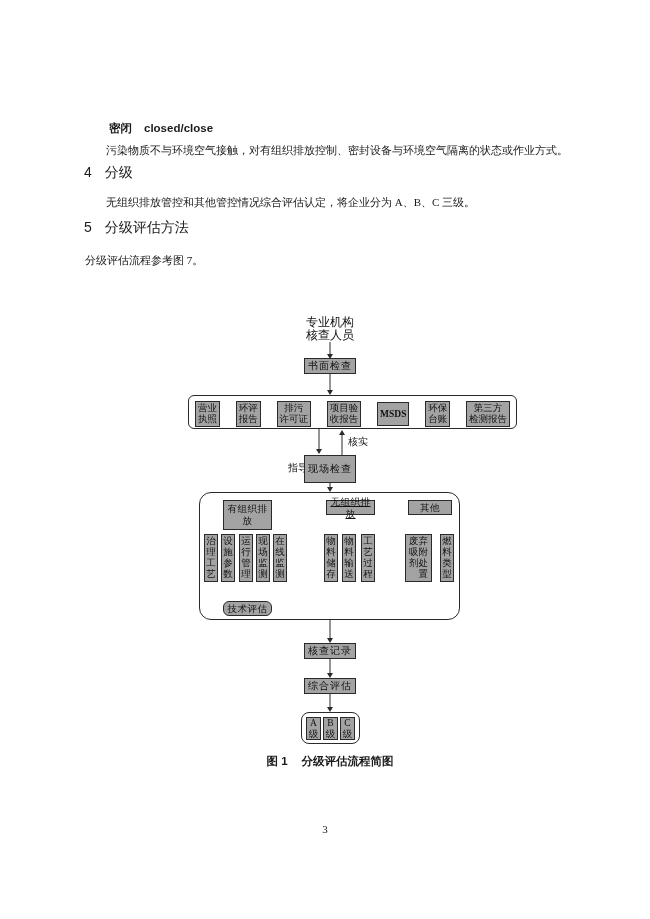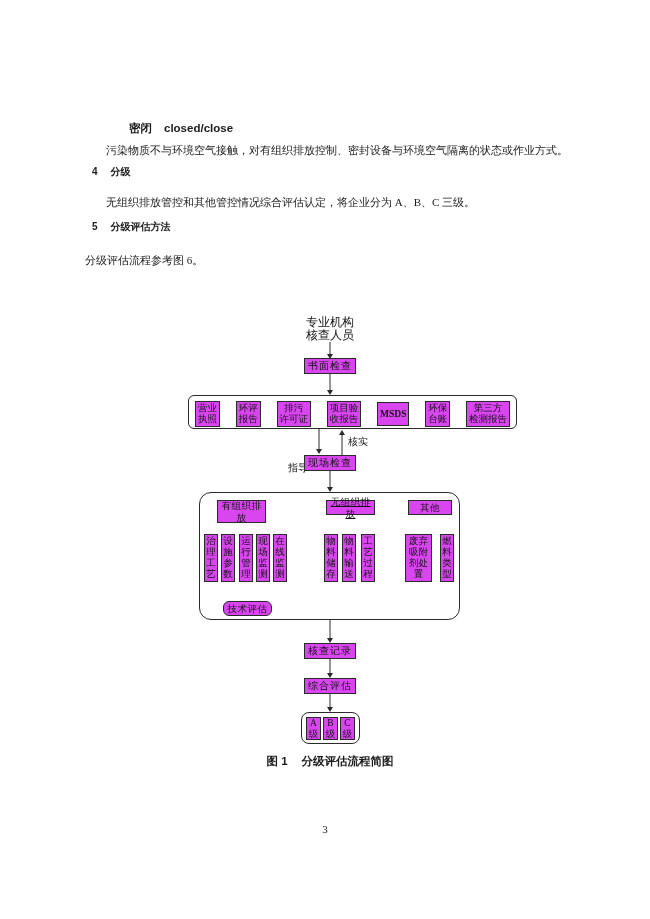--- a/index.html
+++ b/index.html
@@ -5,36 +5,36 @@
   * { margin:0; padding:0; box-sizing:border-box; }
   html,body { background:#9a9a9a; }
   .page {
     position:relative; width:650px; height:919px; background:#ffffff;
     margin:0 auto; overflow:hidden; color:#1a1a1a;
     font-family:"Liberation Serif","DejaVu Serif",serif;
   }
   .abs { position:absolute; }
   .heading {
     font-family:"Liberation Sans","DejaVu Sans",sans-serif;
-    font-weight:bold; font-size:10px; line-height:14px; white-space:nowrap;margin-left:8px;
+    font-weight:normal; font-size:14px; line-height:14px; white-space:nowrap;
   }
   .heading .num { margin-right:13px; }
   .term-line {
     font-family:"Liberation Sans","DejaVu Sans",sans-serif;
     font-weight:bold; font-size:11.5px; line-height:16px; white-space:nowrap;
   }
   .term-line .term { margin-right:12px; }
   .para { font-size:11px; line-height:16px; width:489px; }
   .para2line { font-size:11px; line-height:28px; width:489px; }
   .p-line1 { text-indent:21px; text-align:justify; text-align-last:justify; }
   .p-line2 { text-align:left; }
   
   svg.connectors { position:absolute; left:0; top:0; pointer-events:none; }
   .node, .vbox, .doc-box, .grade-box {
-    position:absolute; border:1px solid #2a2a2a; background:#d946ef;
+    position:absolute; border:1px solid #2a2a2a; background:#a3a3a3;
     display:flex; align-items:center; justify-content:center;
     text-align:center; white-space:pre-line; color:#111;
   }
   .node { font-size:10px; line-height:12px; letter-spacing:1px; }
   .hdr  { font-size:9.5px; letter-spacing:0.5px; }
   .vbox { font-size:9.5px; line-height:11px; letter-spacing:0; }
   .container-box {
     position:absolute; border:1px solid #2a2a2a; background:#fff;
   }
   .docs-row {
@@ -58,35 +58,35 @@
     font-weight:bold; font-size:11.5px; text-align:center; white-space:nowrap;
   }
   .caption .cap-num { margin-right:14px; }
   .page-num { position:absolute; width:100%; text-align:center; font-size:11px; }
 </style>
 </head>
 <body>
 
 <div class="page">
 
-  <div class="abs term-line" style="left:109px; top:120px;margin-left:20px;">
+  <div class="abs term-line" style="left:109px; top:120px;">
     <span class="term">密闭</span><span>closed/close</span>
   </div>
   <div class="abs para" style="left:85px; top:142px; text-indent:21px;">污染物质不与环境空气接触，对有组织排放控制、密封设备与环境空气隔离的状态或作业方式。</div>
 
   <div class="abs heading" style="left:84px; top:165px;">
     <span class="num">4</span><span>分级</span>
   </div>
   <div class="abs para" style="left:85px; top:194px; text-indent:21px;">无组织排放管控和其他管控情况综合评估认定，将企业分为 A、B、C 三级。</div>
 
   <div class="abs heading" style="left:84px; top:220px;">
     <span class="num">5</span><span>分级评估方法</span>
   </div>
   <div class="abs para2line" style="left:85px; top:246px;">
-    <div class="p-line2">分级评估流程参考图 6。</div>
+    <div class="p-line2">分级评估流程参考图 7。</div>
   </div>
 
   <svg class="connectors" width="650" height="919" viewBox="0 0 650 919">
     <path fill="none" stroke="#2a2a2a" stroke-width="1" d="M330 342v12 M330 374v16 M319 429v20 M342 455v-20 M330 471v16 M330 620v18 M330 659v14 M330 694v13
          M247 515v9 M211 524h69 M211 524v6 M228 524v6 M246 524v6 M263 524v6 M280 524v6
          M350 515v9 M331 524h37 M331 524v6 M349 524v6 M368 524v6
          M430 515v9 M418 524h29 M418 524v6 M447 524v6
          M209 586v5h73v-5 M246 591v10"></path>
     <g fill="#2a2a2a">
       <polygon points="327,354 333,354 330,359"></polygon>
@@ -129,25 +129,25 @@
       <div class="doc-box">环保
 台账</div>
       <div class="doc-box">第三方
 检测报告</div>
     </div>
   </div>
 
   <div class="flow-label" style="left:288px; top:462px;">指导</div>
   <div class="flow-label" style="left:348px; top:436px;">核实</div>
 
-  <div class="node" style="left:304px; top:455px; width:52px; height:16px;">现场检查</div>
+  <div class="node" style="left:304px; top:455px; width:52px; height:28px;">现场检查</div>
 
   <div class="container-box" style="left:199px; top:492px; width:261px; height:128px; border-radius:12px;"></div>
 
-  <div class="node hdr" style="left:217px; top:500px; width:49px; height:23px;">有组织排放</div>
+  <div class="node hdr" style="left:223px; top:500px; width:49px; height:30px;">有组织排放</div>
   <div class="node hdr" style="left:326px; top:500px; width:49px; height:15px;text-decoration:underline;">无组织排放</div>
   <div class="node hdr" style="left:408px; top:500px; width:44px; height:15px;">其他</div>
 
   <div class="vbox" style="left:204px; top:534px; width:14px; height:48px;">治
 理
 工
 艺</div>
   <div class="vbox" style="left:221px; top:534px; width:14px; height:48px;">设
 施
 参
@@ -171,21 +171,21 @@
 存</div>
   <div class="vbox" style="left:342px; top:534px; width:14px; height:48px;">物
 料
 输
 送</div>
   <div class="vbox" style="left:361px; top:534px; width:14px; height:48px;">工
 艺
 过
 程</div>
 
-  <div class="vbox" style="left:405px; top:534px; width:27px; height:48px;">废弃
+  <div class="vbox" style="left:405px; top:534px; width:27px; height:48px;text-align:right;">废弃
 吸附
 剂处
 置</div>
   <div class="vbox" style="left:440px; top:534px; width:14px; height:48px;">燃
 料
 类
 型</div>
 
   <div class="node hdr" style="left:223px; top:601px; width:49px; height:15px;border-radius:6px;">技术评估</div>
 

